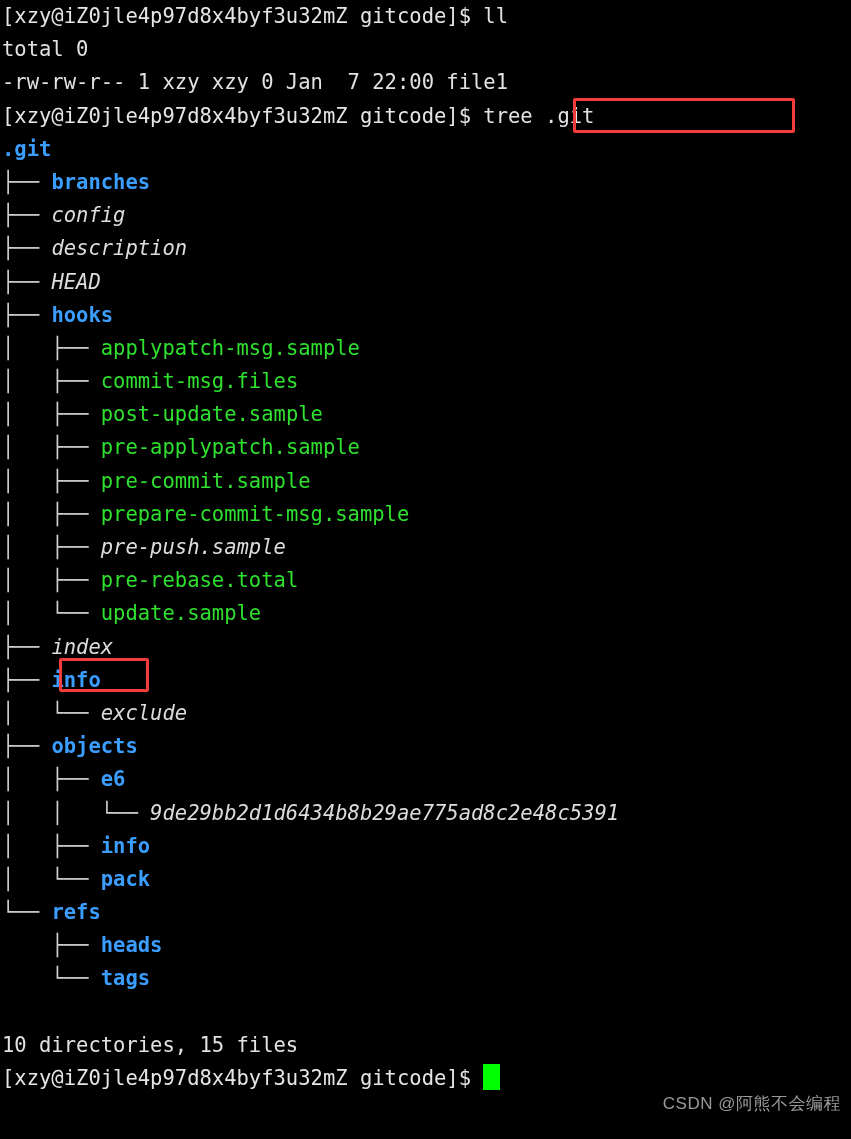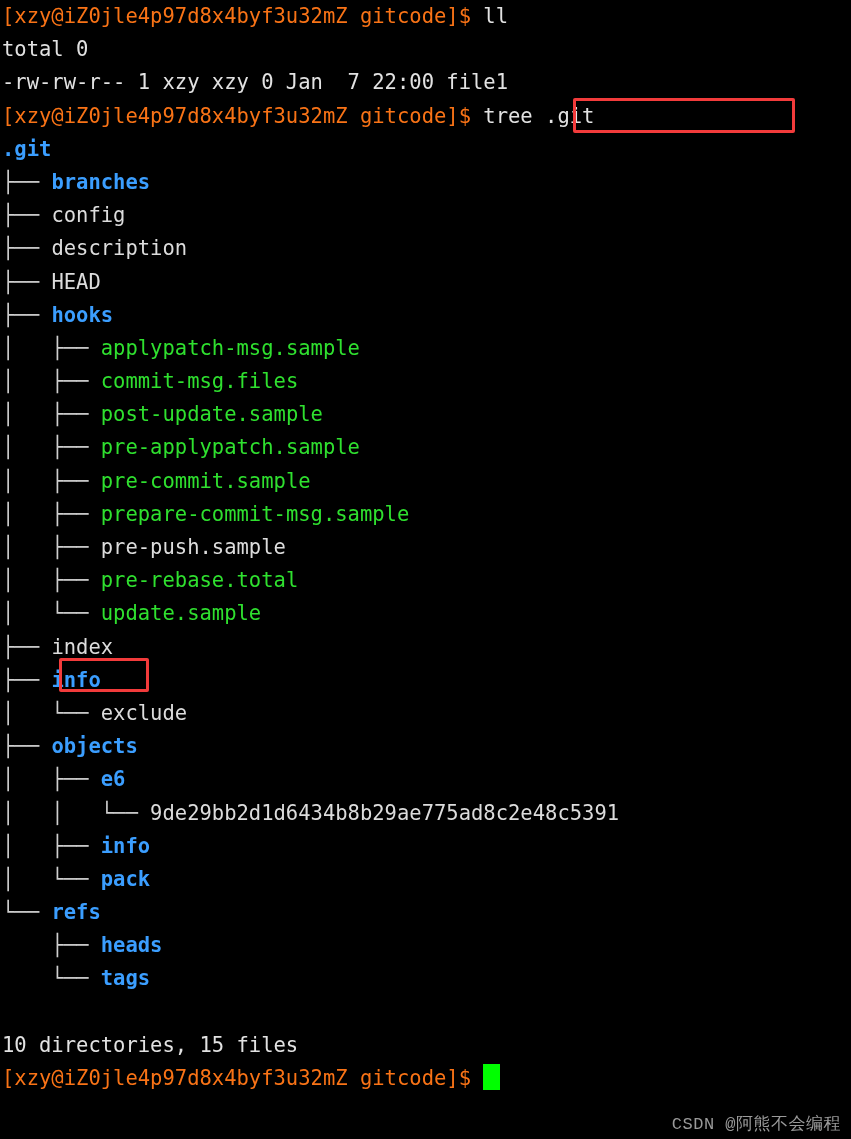--- a/index.html
+++ b/index.html
@@ -31,23 +31,23 @@
     letter-spacing: 0px;
     white-space: pre;
     color: #d8d8d8;
     padding-left: 2px;
   }
 
   
   .c-white   { color: #e2e2e2; }
   .c-dir     { color: #3b9eff; font-weight: bold; }
   .c-exec    { color: #2fe02f; font-weight: normal; }
-  .c-file    { color: #dcdcdc; }
+  .c-file    { color: #dcdcdc; font-style: italic; }
   .c-tree    { color: #cfcfcf; }
-  .c-prompt  { color: #f97316; }
+  .c-prompt  { color: #e5e5e5; }
 
   
   .redbox {
     position: absolute;
     border: 3px solid #f23b3b;
     border-radius: 2px;
     pointer-events: none;
     box-sizing: border-box;
   }
   #box-gitadd {
@@ -69,24 +69,24 @@
     width: 17px;
     height: 26px;
     background: #00ff00;
     vertical-align: -5px;
   }
 
   
   #watermark {
     position: absolute;
     right: 10px;
-    bottom: 4px;
+    bottom: 24px;
     color: #9a9a9a;
     font-size: 17px;
-    font-family: Liberation Mono, monospace;
+    font-family: Liberation Sans, sans-serif;
     letter-spacing: 0.5px;
     white-space: pre;
   }
 
   .blank { height: 33.2px; }
 </style>
 </head>
 <body>
 
 <div id="terminal">

